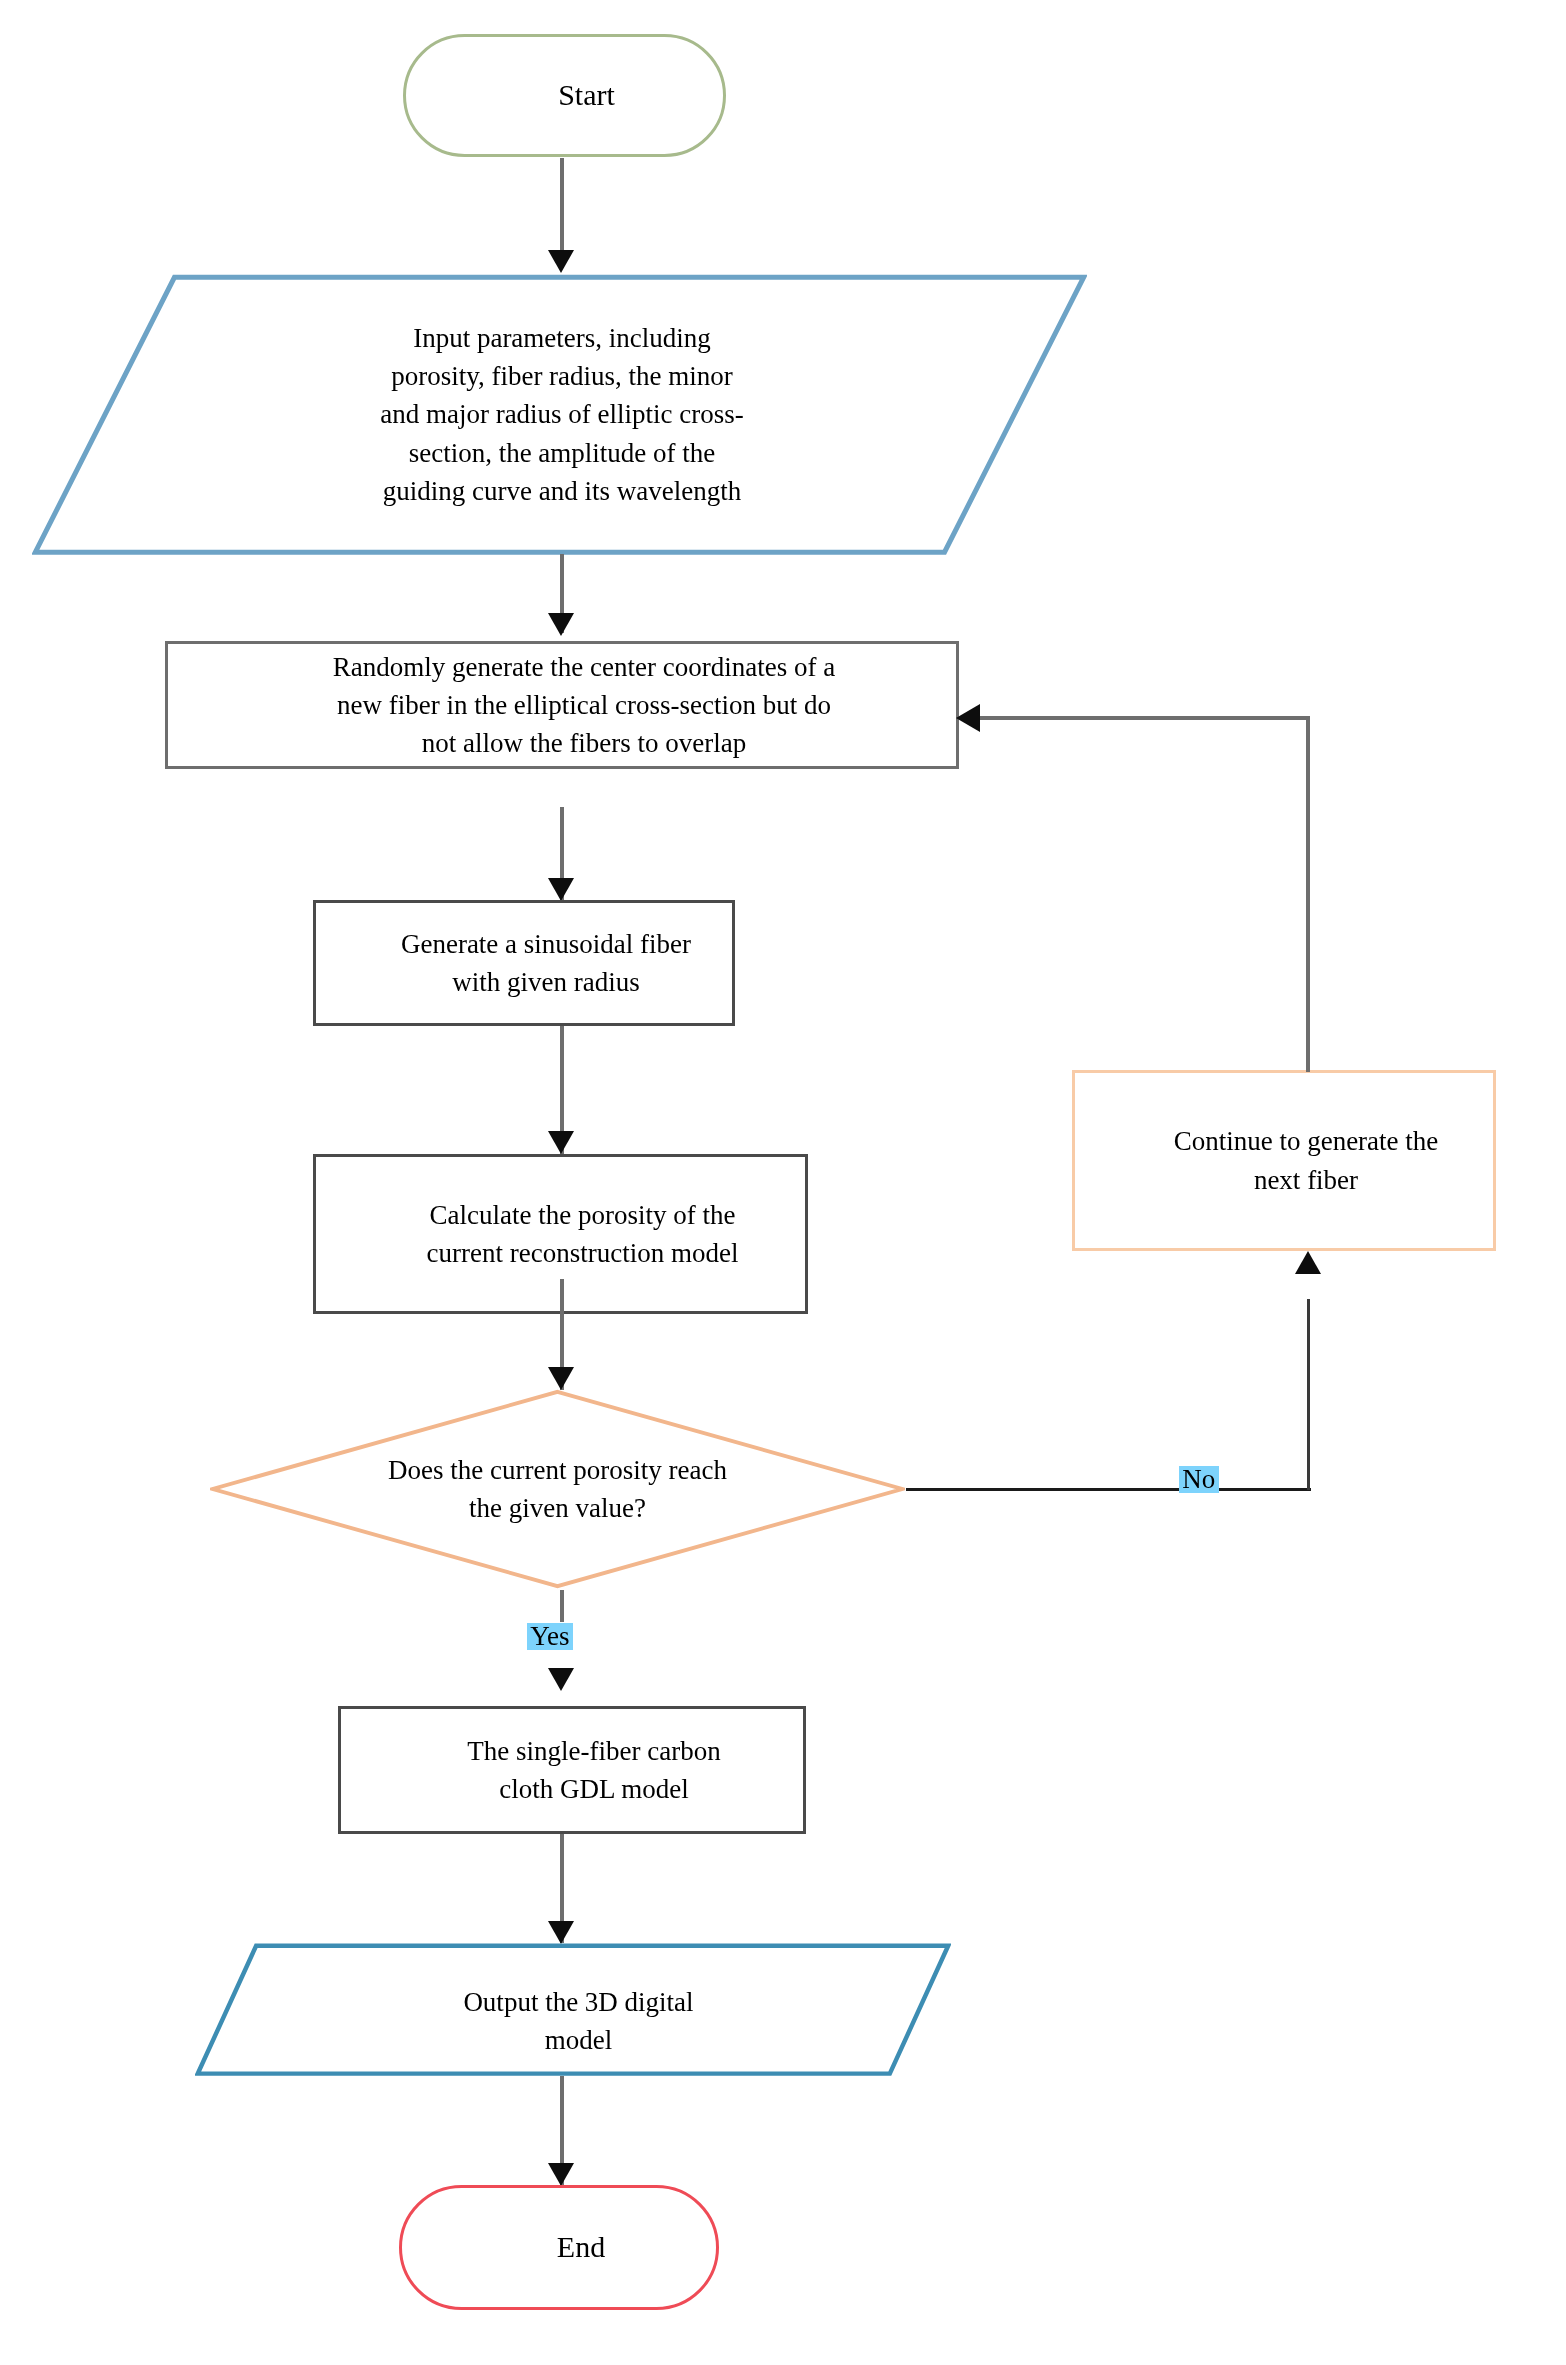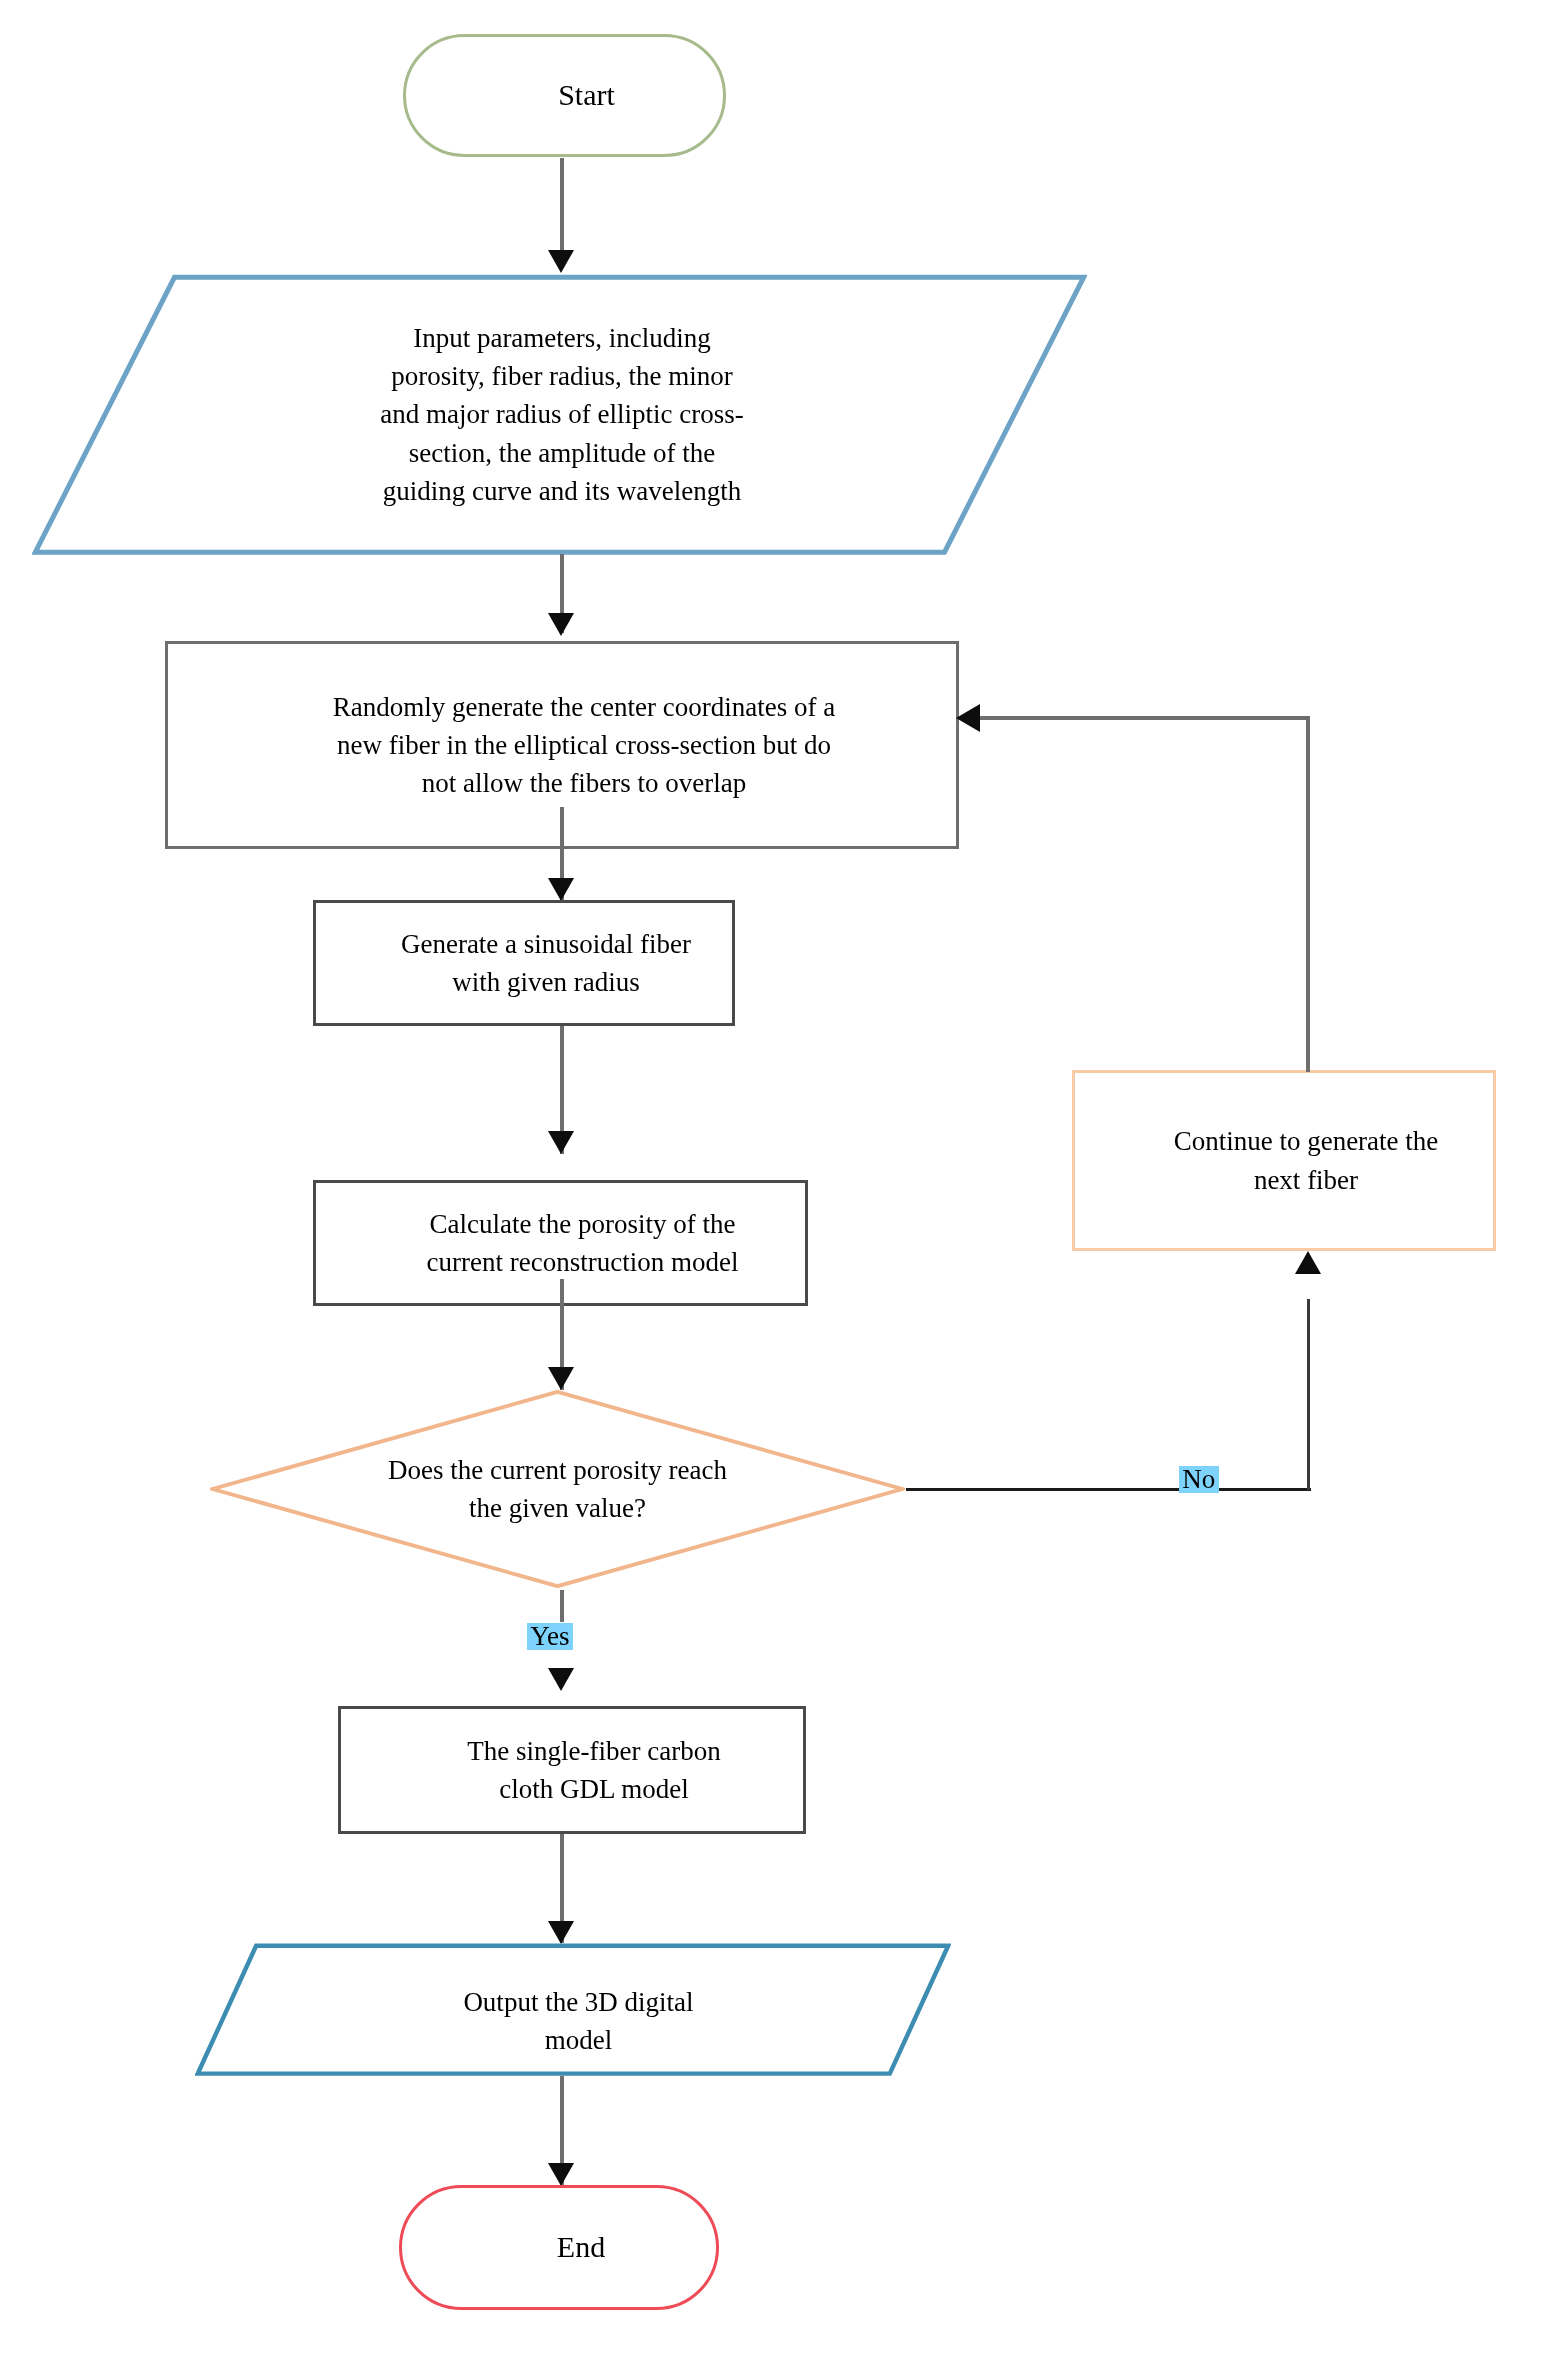--- a/index.html
+++ b/index.html
@@ -136,40 +136,40 @@
     <div class="para-label" style="font-size:27px; padding:0 234px 0 239px;">Input parameters, including
 porosity, fiber radius, the minor
 and major radius of elliptic cross-
 section, the amplitude of the
 guiding curve and its wavelength</div>
   </div>
 
   <div class="vline" style="left:560px; top:554px; height:79px;"></div>
   <div class="arrow-down" style="left:548px; top:613px;"></div>
 
-  <div class="node rect" style="left:165px; top:641px; width:794px; height:208px;
+  <div class="node rect" style="left:165px; top:641px; width:794px; height:128px;
               border-color:#6e6e6e; font-size:27px;">
     <span class="txt">Randomly generate the center coordinates of a
 new fiber in the elliptical cross-section but do
 not allow the fibers to overlap</span>
   </div>
 
   <div class="vline" style="left:560px; top:807px; height:93px;"></div>
   <div class="arrow-down" style="left:548px; top:878px;"></div>
 
   <div class="node rect" style="left:313px; top:900px; width:422px; height:126px;
               border-color:#4a4a4a; font-size:27px;">
     <span class="txt">Generate a sinusoidal fiber
 with given radius</span>
   </div>
 
   <div class="vline" style="left:560px; top:1026px; height:128px;"></div>
   <div class="arrow-down" style="left:548px; top:1131px;"></div>
 
-  <div class="node rect" style="left:313px; top:1180px; width:495px; height:126px;
+  <div class="node rect" style="left:313px; top:1154px; width:495px; height:160px;
               border-color:#4a4a4a; font-size:27px;">
     <span class="txt">Calculate the porosity of the
 current reconstruction model</span>
   </div>
 
   <div class="vline" style="left:560px; top:1279px; height:111px;"></div>
   <div class="arrow-down" style="left:548px; top:1367px;"></div>
 
   <div class="diamond-wrap" style="left:210px; top:1389px; width:695px; height:200px;">
     <svg width="695" height="200" viewBox="0 0 1250 360" preserveAspectRatio="none" style="position:absolute;inset:0;">

